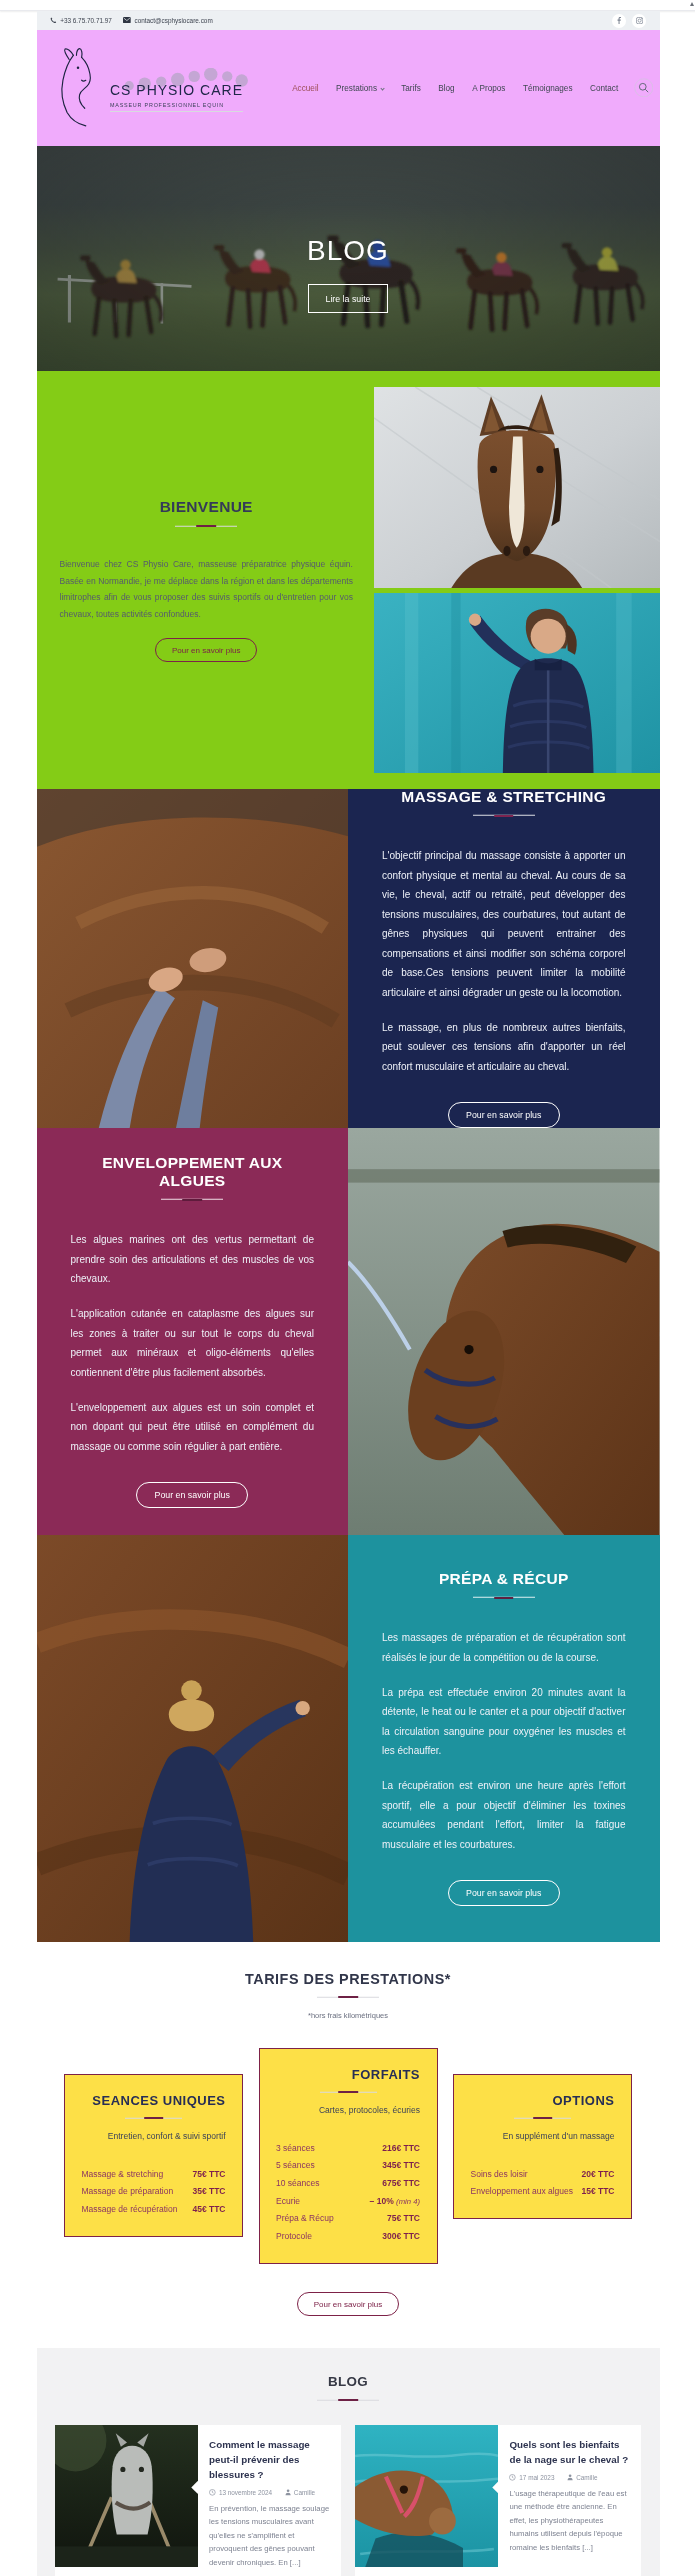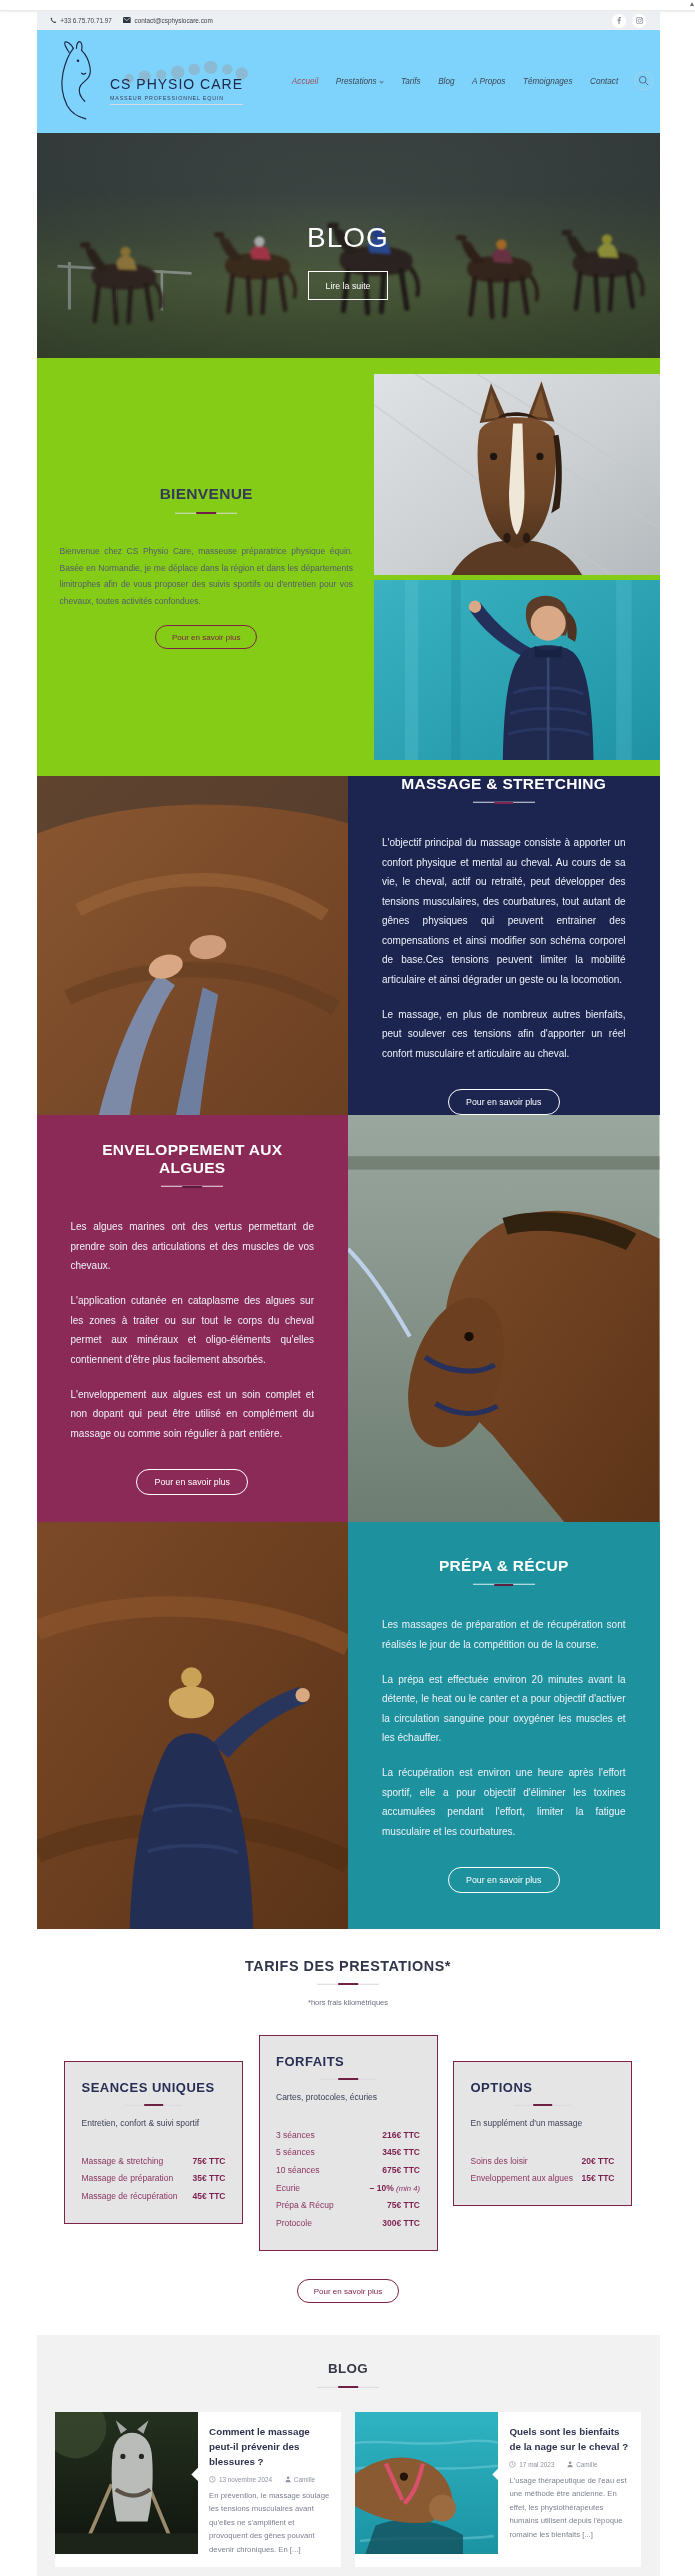--- a/index.html
+++ b/index.html
@@ -18,27 +18,27 @@
 
   
   .top-gap{height:10.8px; border-bottom:0.5px solid #e9eaee; box-shadow:0 1px 1.5px rgba(0,0,0,.07);}
   .topbar{height:19.6px; background:#edf0f3; display:flex; align-items:center; justify-content:space-between; padding:0 13.4px; font-size:6.4px; color:#3e4450;}
   .tb-left{display:flex; align-items:center; gap:11.3px;}
   .tb-item{display:flex; align-items:center; gap:3.6px;}
   .tb-right{display:flex; align-items:center; gap:6.2px;}
   .chip{width:14px; height:14px; background:#ffffff; border-radius:50%; display:flex; align-items:center; justify-content:center; color:#7b8391;}
 
   
-  .header{height:103px; display:flex; align-items:center; justify-content:space-between; padding:0 6.2px 0 12.4px; background:#7dd3fc;}
+  .header{height:116px; display:flex; align-items:center; justify-content:space-between; padding:0 6.2px 0 12.4px; background:#f0abfc;}
   .logo{display:flex; align-items:center; gap:3.1px;}
   .logo-text{position:relative; padding-top:17.5px;}
   .logo-dots{position:absolute; top:3.1px; left:12.4px; z-index:0; opacity:.85;}
   .logo-title{position:relative; z-index:1; font-size:14px; letter-spacing:1px; color:#202749; font-weight:500;}
   .logo-sub{position:relative; z-index:1; font-size:5.4px; letter-spacing:0.8px; color:#3a4158; margin-top:3.6px; border-bottom:0.5px solid #d8dadf; padding-bottom:3.1px;}
-  nav{display:flex; align-items:center;font-style:italic;}
+  nav{display:flex; align-items:center;}
   nav a{margin-left:17.5px; font-size:8.2px; color:#3f4752;}
   nav a.active{color:#9d4f58;}
   .caret{display:inline-block; width:3.1px; height:3.1px; border-right:0.8px solid #6a727c; border-bottom:0.8px solid #6a727c; transform:rotate(45deg); margin-left:3.6px; margin-bottom:1px;}
   .search-btn{margin-left:15.5px; cursor:pointer;}
 
   
   .hero{height:225px; position:relative; overflow:hidden;
     background:linear-gradient(180deg,#4c5551 0%,#47514d 26%,#4f5c47 46%,#5d7046 66%,#55683c 82%,#4d6136 100%);}
   .hero-art{position:absolute; inset:0; width:100%; height:100%;}
   .hero::after{content:""; position:absolute; inset:0; background:radial-gradient(ellipse at 50% 42%, rgba(22,26,30,.18), rgba(22,26,30,.5));}
@@ -76,21 +76,21 @@
   .band .btn{align-self:center; margin-top:10.3px; padding:7.2px 17.5px; font-size:8.8px;}
   .band-a{height:339px;} .band-a .panel{background:var(--navy);} .band-a .divider{--chunk:#7d2450;}
   .band-b{height:407px;} .band-b .panel{background:var(--plum);} .band-b .divider{--chunk:#5f1b3c;}
   .band-c{height:407px;} .band-c .panel{background:var(--teal);} .band-c .divider{--chunk:#5f2040;}
 
   
   .tarifs{padding:29px 0 0; text-align:center; background:#fff;}
   .tarifs .sec-title{font-size:14.4px; color:#31364a; letter-spacing:0.5px;}
   .tarif-note{font-size:7.5px; color:#6b7080; margin-top:13.4px;}
   .boxes{display:flex; justify-content:center; align-items:flex-start; gap:15.5px; margin-top:28px;}
-  .pbox{width:179px; border:1px solid var(--accent); background:#e5e5e5; padding:17.5px 16.5px 14.4px; text-align:left;}
+  .pbox{width:179px; border:1px solid var(--accent); background:#fde047; padding:17.5px 16.5px 14.4px; text-align:right;}
   .pbox.side{margin-top:26px; min-height:138px;}
   .pbox.mid{min-height:190px;}
   .pbox h3{font-size:13px; color:#272e55; font-weight:700; letter-spacing:0.5px;}
   .pbox .divider{width:57px; margin-bottom:11.3px;}
   .pbox .sub{font-size:8.5px; color:#3c4258;}
   .rows{margin-top:28px;}
   .rowline{display:flex; justify-content:space-between; align-items:baseline; font-size:8.5px; color:#8b3562; margin:7.7px 0;}
   .rowline .price{font-weight:700; color:#7d1f4e; white-space:nowrap;}
   .rowline .pnote{font-style:italic; font-weight:400; font-size:7.7px; color:#8b3562;}
   .tarif-btn-row{margin:28px 0 32px;}

